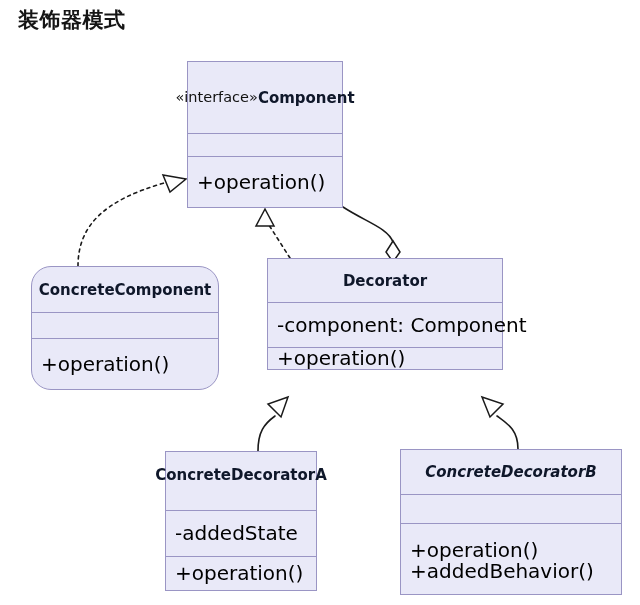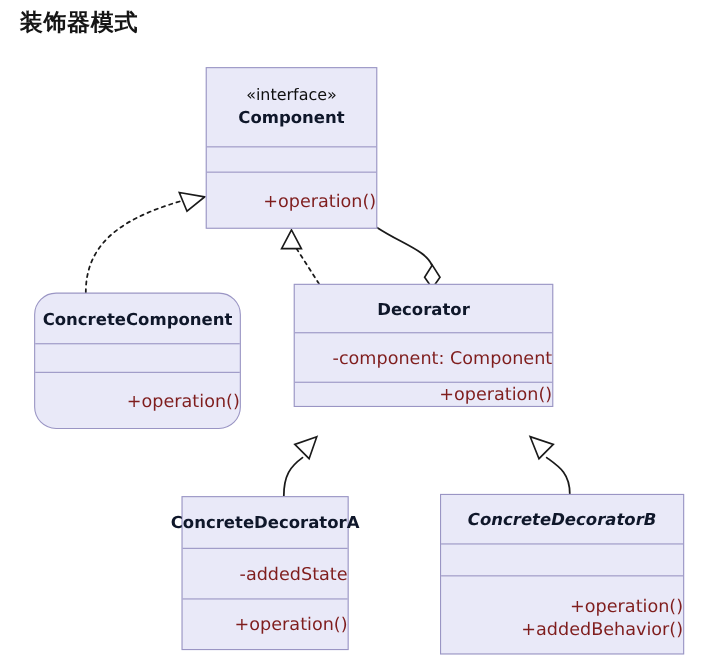--- a/index.html
+++ b/index.html
@@ -43,21 +43,21 @@
   }
   .uml-section {
     box-sizing: border-box;
     position: relative;
   }
   .uml-section + .uml-section {
     border-top: 1.5px solid #9a95c4;
   }
   .sec-title {
     display: flex;
-    flex-direction: column;
+    flex-direction: row;
     align-items: center;
     justify-content: center;
     text-align: center;
   }
   .stereotype {
     font-size: 14.5px;
     font-weight: normal;
     line-height: 19px;
     color: #111;
   }
@@ -67,25 +67,24 @@
     line-height: 20px;
     color: #0f172a;
   }
   .sec-members {
     display: flex;
     flex-direction: column;
     justify-content: center;
     padding-left: 9px;
   }
   .member {
-    font-size: 16px;
+    font-size: 20px;
     line-height: 21px;
-    color: #7f1d1d;
+    color: #000000;
     white-space: nowrap;
-    text-align: right;
   }
   .sec-empty { }
 
   
   #class-component      { left: 187px; top: 61px;  width: 156px; height: 147px; }
   #class-component .s1  { height: 71px; }
   #class-component .s2  { height: 23px; }
   #class-component .s3  { flex: 1 1 auto; }
 
   #class-concretecomponent     { left: 31px;  top: 266px; width: 188px; height: 124px; border-radius: 20px; }
@@ -93,21 +92,21 @@
   #class-concretecomponent .s2 { height: 26px; }
   #class-concretecomponent .s3 { flex: 1 1 auto; }
 
   #class-decorator     { left: 267px; top: 258px; width: 236px; height: 112px; }
   #class-decorator .s1 { height: 44px; }
   #class-decorator .s2 { height: 46px; }
   #class-decorator .s3 { flex: 1 1 auto; }
 
   #class-concretedecoratora     { left: 165px; top: 451px; width: 152px; height: 140px; }
   #class-concretedecoratora .s1 { height: 46px; }
-  #class-concretedecoratora .s2 { height: 46px; }
+  #class-concretedecoratora .s2 { height: 46px; margin-top: 12px; }
   #class-concretedecoratora .s3 { flex: 1 1 auto; }
 
   #class-concretedecoratorb     { left: 400px; top: 449px; width: 222px; height: 146px; }
   #class-concretedecoratorb .s1 { height: 44px; font-style: italic; }
   #class-concretedecoratorb .s2 { height: 29px; }
   #class-concretedecoratorb .s3 { flex: 1 1 auto; padding-top: 4px; }
 </style>
 </head>
 <body>
 

